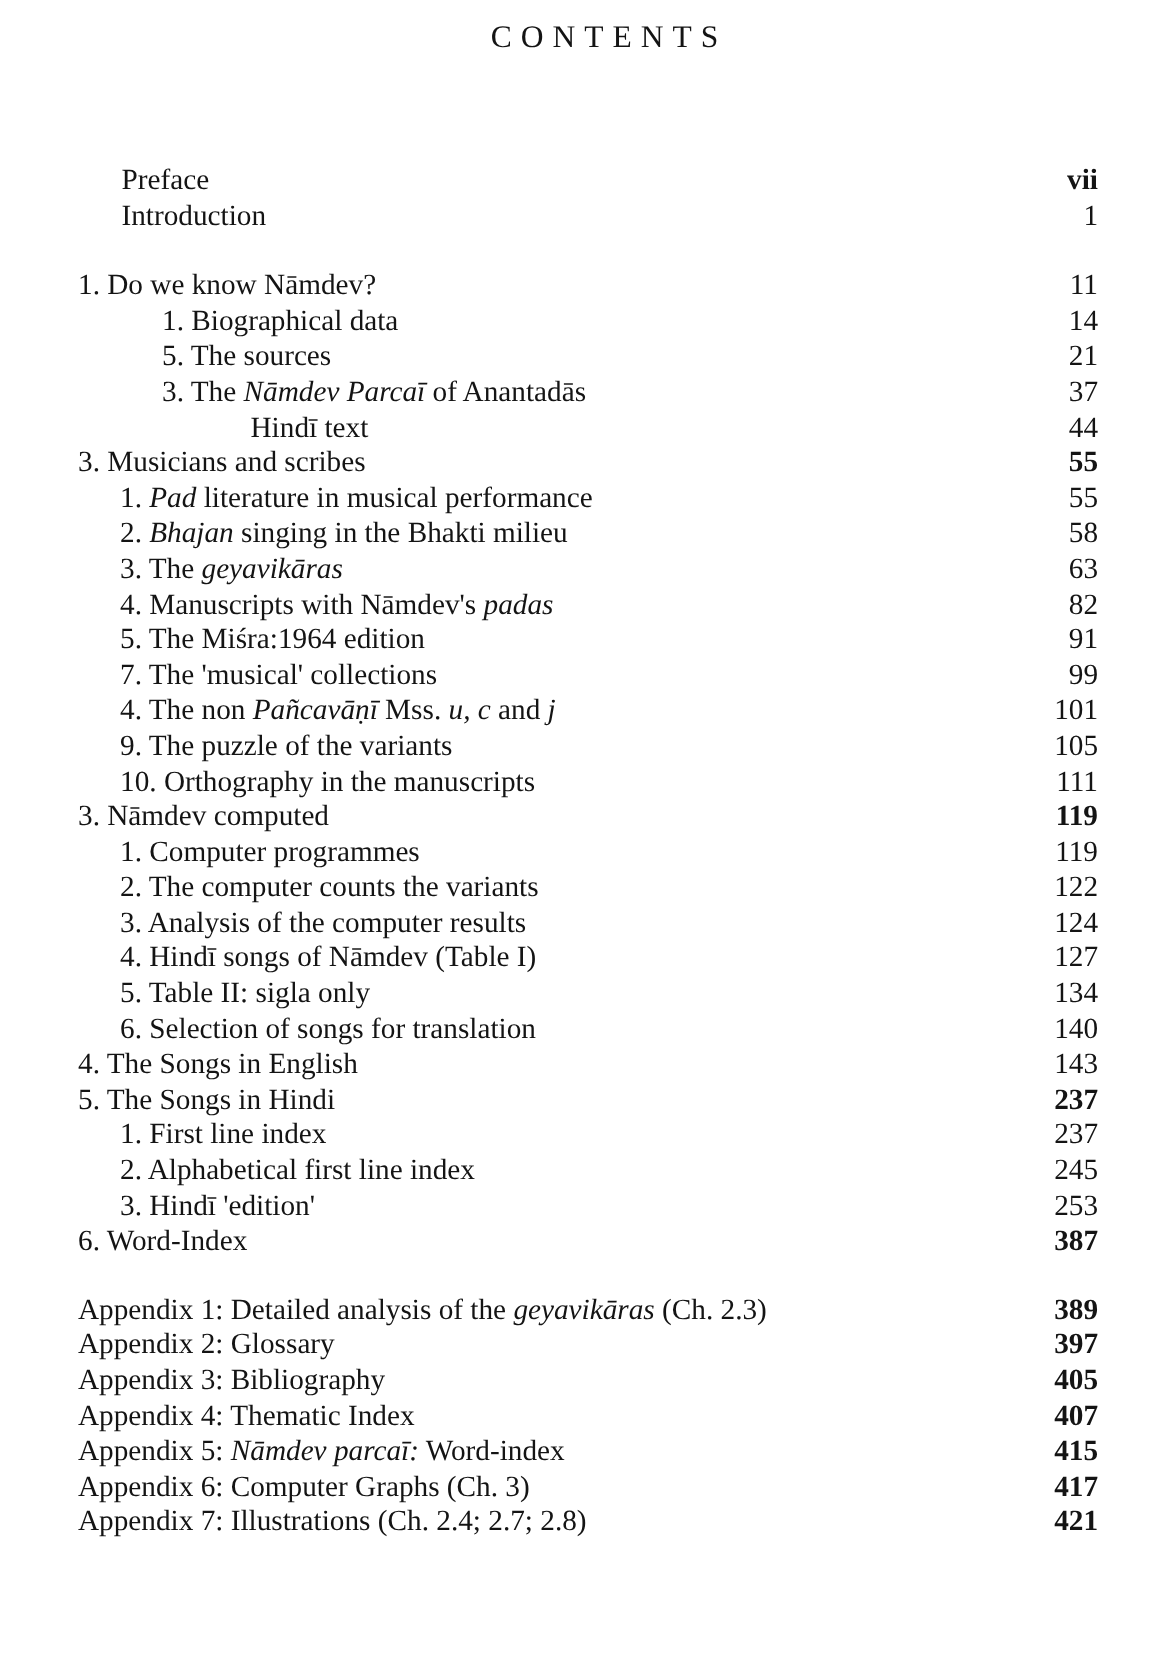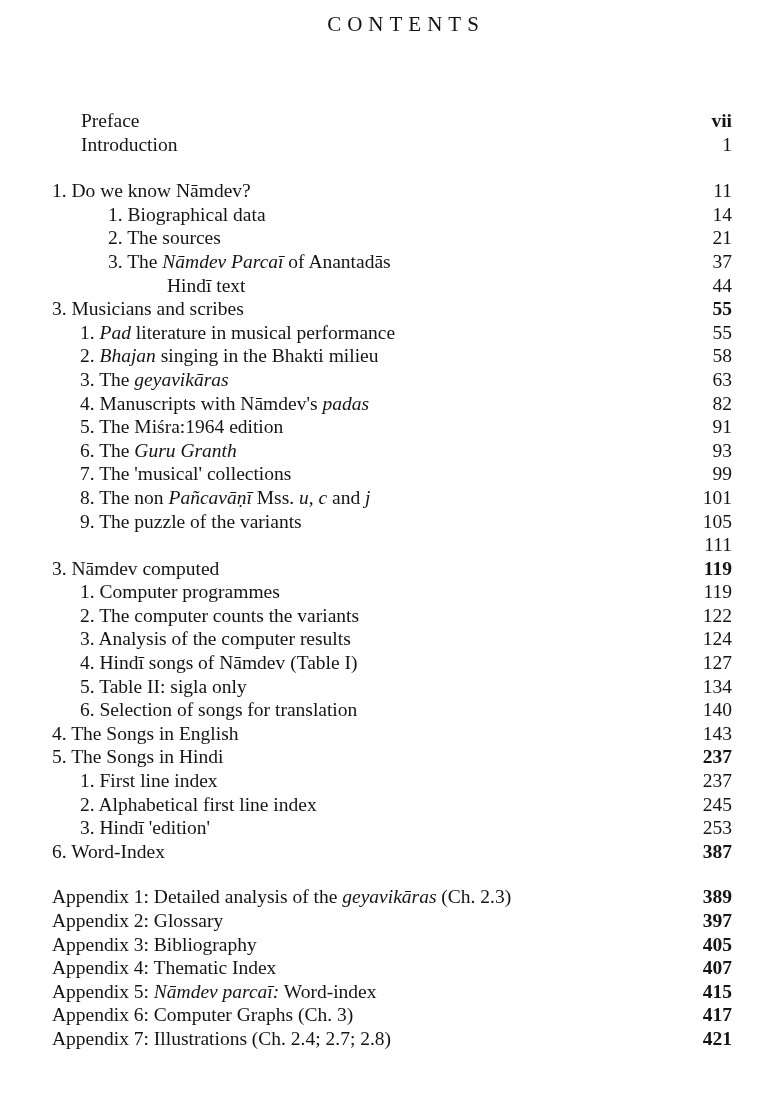--- a/index.html
+++ b/index.html
@@ -75,21 +75,21 @@
     <div class="gap"></div>
     <div class="row lvl-0">
       <span class="label"><span>1. Do we know Nāmdev?</span></span>
       <span class="page">11</span>
     </div>
     <div class="row lvl-1">
       <span class="label"><span>1. Biographical data</span></span>
       <span class="page">14</span>
     </div>
     <div class="row lvl-1">
-      <span class="label"><span>2. The sources</span></span>
+      <span class="label"><span>5. The sources</span></span>
       <span class="page">21</span>
     </div>
     <div class="row lvl-1">
       <span class="label"><span>3. The </span><i>Nāmdev Parcaī</i><span> of Anantadās</span></span>
       <span class="page">37</span>
     </div>
     <div class="row lvl-2">
       <span class="label"><span>Hindī text</span></span>
       <span class="page">44</span>
     </div>
@@ -111,36 +111,33 @@
     </div>
     <div class="row lvl-1b">
       <span class="label"><span>4. Manuscripts with Nāmdev's </span><i>padas</i></span>
       <span class="page">82</span>
     </div>
     <div class="row lvl-1b">
       <span class="label"><span>5. The Miśra:1964 edition</span></span>
       <span class="page">91</span>
     </div>
     <div class="row lvl-1b">
-      <span class="label"><span>6. The </span><i>Guru Granth</i></span>
-      <span class="page">93</span>
-    </div>
-    <div class="row lvl-1b">
       <span class="label"><span>7. The 'musical' collections</span></span>
       <span class="page">99</span>
     </div>
     <div class="row lvl-1b">
-      <span class="label"><span>8. The non </span><i>Pañcavāṇī</i><span> Mss.  </span><i>u, c</i><span> and </span><i>j</i></span>
+      <span class="label"><span>4. The non </span><i>Pañcavāṇī</i><span> Mss.  </span><i>u, c</i><span> and </span><i>j</i></span>
       <span class="page">101</span>
     </div>
     <div class="row lvl-1b">
       <span class="label"><span>9. The puzzle of the variants</span></span>
       <span class="page">105</span>
     </div>
     <div class="row lvl-1b">
+      <span class="label"><span>10. Orthography in the manuscripts</span></span>
       <span class="page">111</span>
     </div>
     <div class="row lvl-0">
       <span class="label"><span>3. Nāmdev computed</span></span>
       <span class="page bold">119</span>
     </div>
     <div class="row lvl-1b">
       <span class="label"><span>1. Computer programmes</span></span>
       <span class="page">119</span>
     </div>

